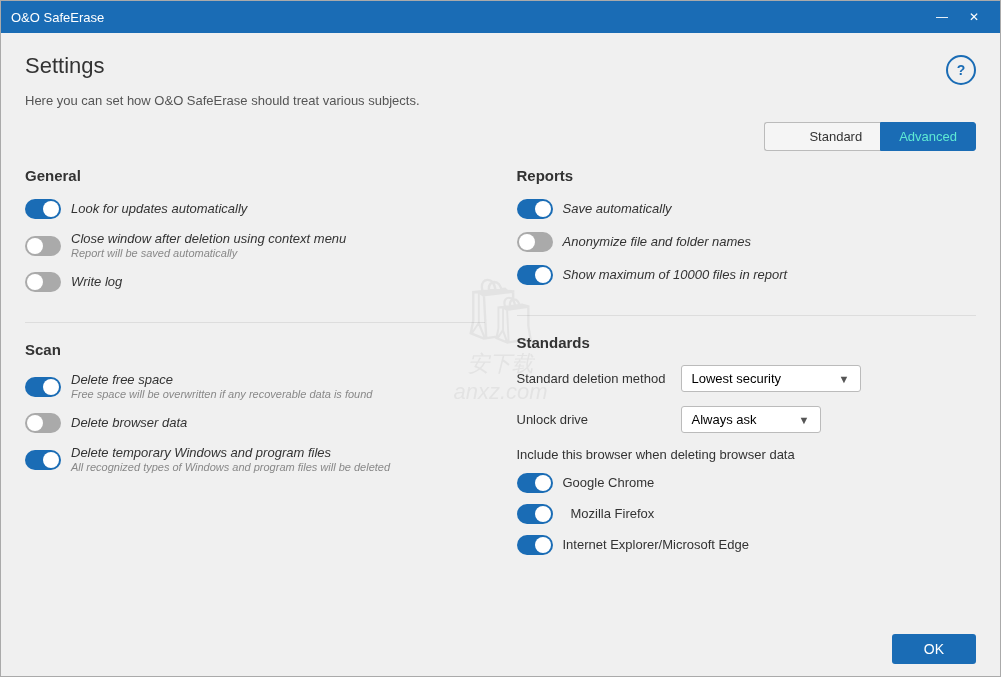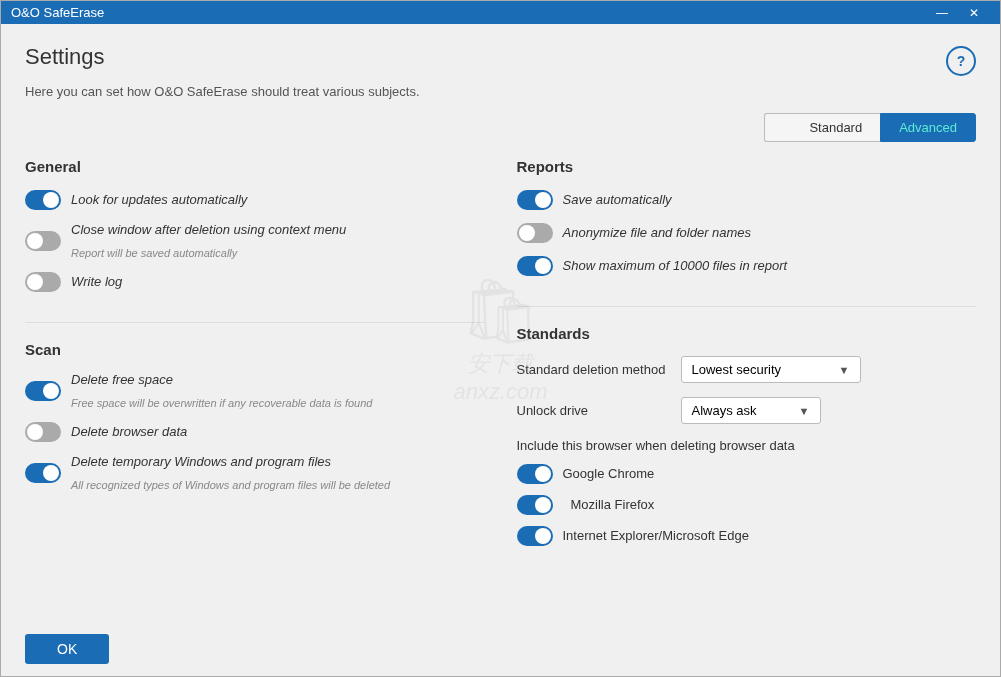--- a/index.html
+++ b/index.html
@@ -17,21 +17,21 @@
       background: #f0f0f0;
       border: 1px solid #aaa;
       display: flex;
       flex-direction: column;
       box-shadow: 0 4px 20px rgba(0,0,0,0.3);
       position: relative;
     }
     .titlebar {
       background: #1a6cb5;
       color: white;
-      height: 23px;
+      height: 32px;
       display: flex;
       align-items: center;
       justify-content: space-between;
       padding: 0 10px;
       flex-shrink: 0;
     }
     .titlebar-title {
       font-size: 13px;
       font-weight: 400;
     }
@@ -136,21 +136,21 @@
       display: flex;
       flex-direction: column;
     }
     .setting-label {
       font-size: 13px;
       color: #333;
     }
     .setting-sublabel {
       font-size: 11px;
       color: #888;
-      margin-top: 10px;
+      margin-top: 1px;
     }
     
     .toggle {
       position: relative;
       width: 36px;
       height: 20px;
       flex-shrink: 0;
       margin-top: 1px;
       cursor: pointer;
     }
@@ -219,20 +219,21 @@
       color: #333;
       margin-bottom: 10px;
     }
     .browser-item {
       display: flex;
       align-items: center;
       margin-bottom: 10px;
     }
     .footer {
       display: flex;
+      justify-content: flex-end;
       padding: 8px 24px 12px 24px;
       flex-shrink: 0;
     }
     .ok-btn {
       background: #1a6cb5;
       color: white;
       border: none;
       padding: 7px 32px;
       font-size: 14px;
       border-radius: 3px;

